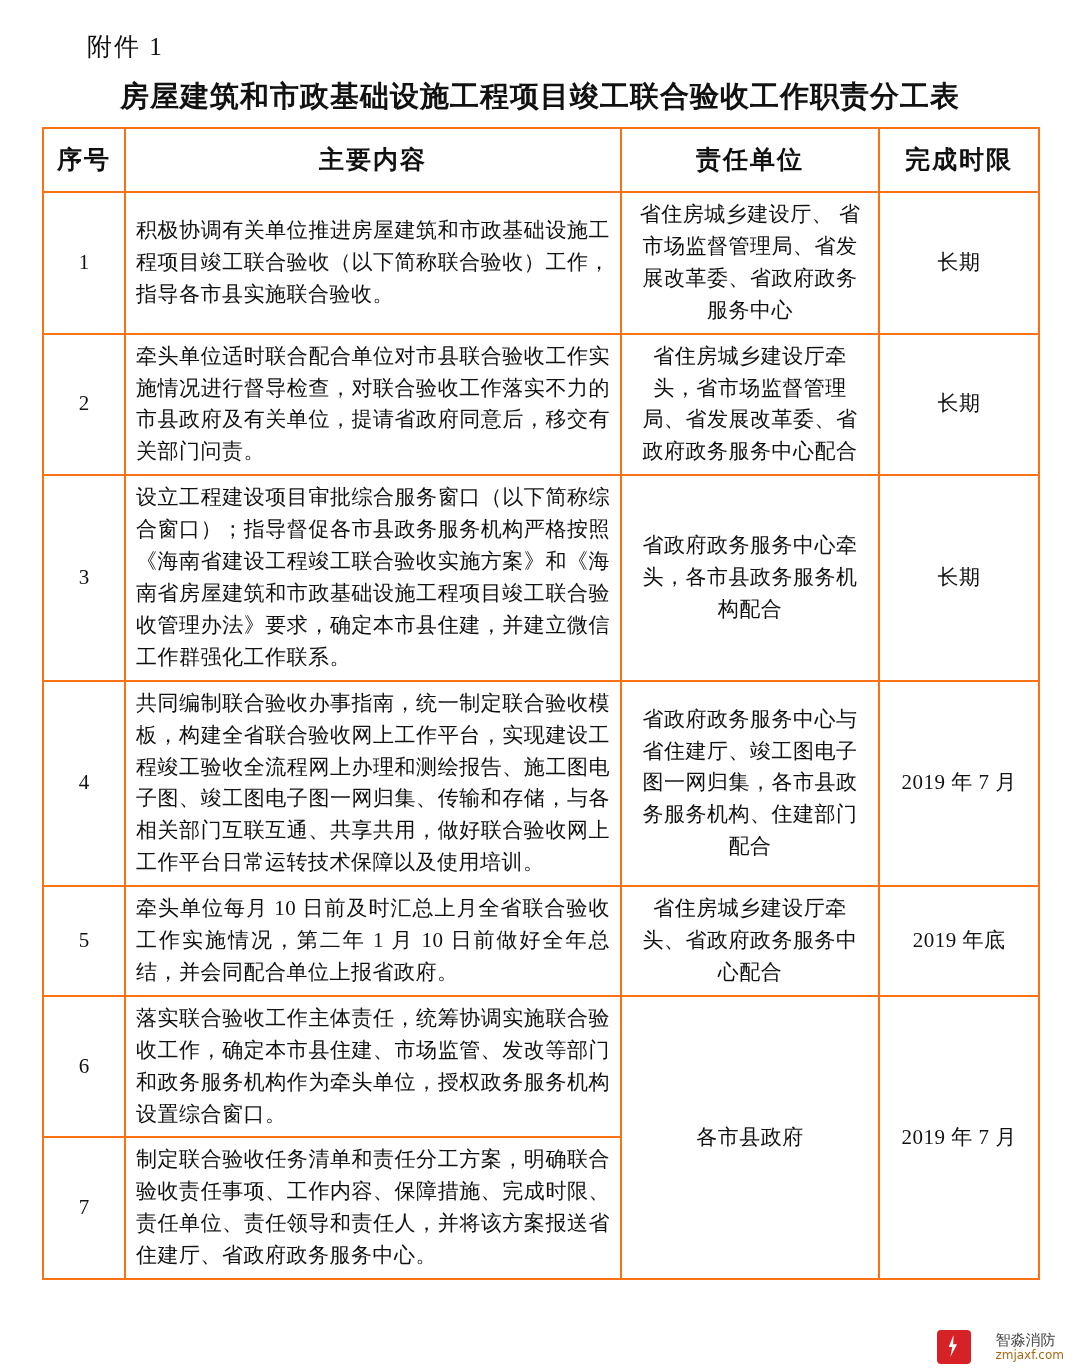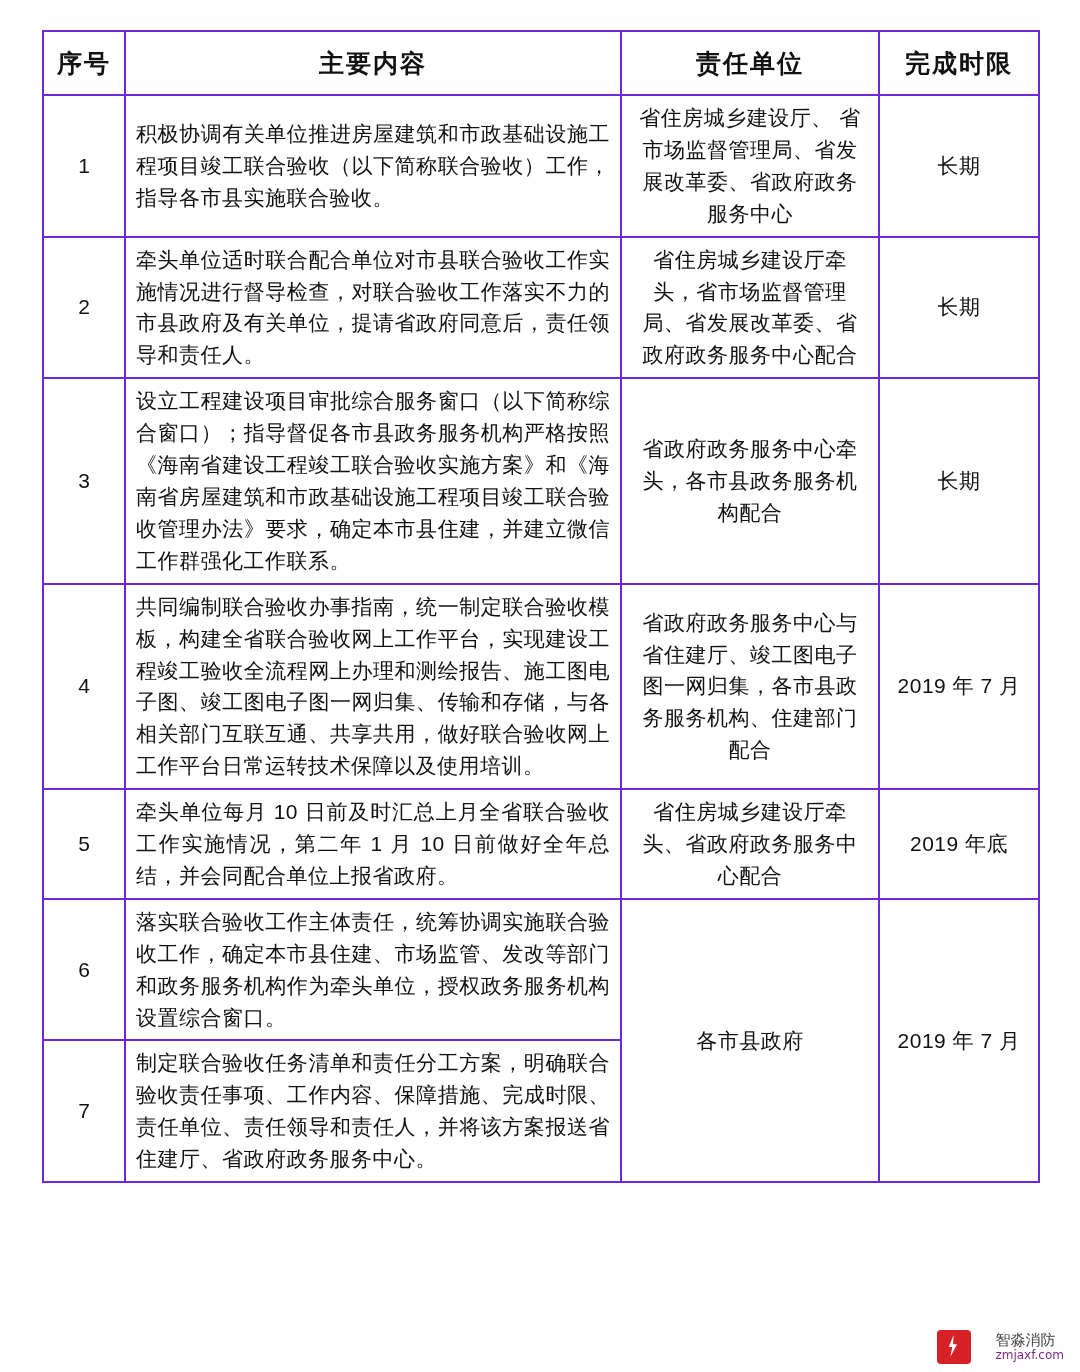--- a/index.html
+++ b/index.html
@@ -37,26 +37,26 @@
     margin: 4px 0 10px 0;
     font-family: "DejaVu Sans", "Liberation Sans", sans-serif;
   }
   table.main-table {
     border-collapse: collapse;
     width: 996px;
     margin: 0 auto;
     table-layout: fixed;
   }
   table.main-table td, table.main-table th {
-    border: 2px solid #6d28d9;
+    border: 2px solid #f97316;
     padding: 6px 10px;
     vertical-align: middle;
     font-size: 21px;
     line-height: 1.52;
-    font-family: Liberation Sans, sans-serif;
+    font-family: Liberation Serif, serif;
   }
   table.main-table th {
     text-align: center;
     font-weight: bold;
     font-size: 25px;
     padding: 12px 6px;
     letter-spacing: 2px;
   }
   col.c-no { width: 82px; }
   col.c-content { width: 496px; }
@@ -115,30 +115,32 @@
     flex-direction: column;
     line-height: 1.1;
   }
   .wm-main {
     font-size: 15px;
     color: #3a3a3a;
     font-family: "DejaVu Sans", "Liberation Sans", sans-serif;
   }
   .wm-sub {
     font-size: 12px;
-    color: #701a75;
+    color: #a16207;
     font-family: "DejaVu Sans", "Liberation Sans", sans-serif;
   }
 </style>
 </head>
 <body>
 
 <div class="page">
 
-
+  <div class="attachment-label">附件 1</div>
+
+  <div class="doc-title">房屋建筑和市政基础设施工程项目竣工联合验收工作职责分工表</div>
 
   <table class="main-table">
     <colgroup>
       <col class="c-no">
       <col class="c-content">
       <col class="c-unit">
       <col class="c-deadline">
     </colgroup>
     <thead>
       <tr>
@@ -150,21 +152,21 @@
     </thead>
     <tbody>
       <tr>
         <td class="cell-no">1</td>
         <td class="cell-content">积极协调有关单位推进房屋建筑和市政基础设施工程项目竣工联合验收（以下简称联合验收）工作，指导各市县实施联合验收。</td>
         <td class="cell-unit center">省住房城乡建设厅、 省市场监督管理局、省发展改革委、省政府政务服务中心</td>
         <td class="cell-deadline">长期</td>
       </tr>
       <tr>
         <td class="cell-no">2</td>
-        <td class="cell-content">牵头单位适时联合配合单位对市县联合验收工作实施情况进行督导检查，对联合验收工作落实不力的市县政府及有关单位，提请省政府同意后，责任领导和责任人。</td>
+        <td class="cell-content">牵头单位适时联合配合单位对市县联合验收工作实施情况进行督导检查，对联合验收工作落实不力的市县政府及有关单位，提请省政府同意后，移交有关部门问责。</td>
         <td class="cell-unit">省住房城乡建设厅牵头，省市场监督管理局、省发展改革委、省政府政务服务中心配合</td>
         <td class="cell-deadline">长期</td>
       </tr>
       <tr>
         <td class="cell-no">3</td>
         <td class="cell-content">设立工程建设项目审批综合服务窗口（以下简称综合窗口）；指导督促各市县政务服务机构严格按照《海南省建设工程竣工联合验收实施方案》和《海南省房屋建筑和市政基础设施工程项目竣工联合验收管理办法》要求，确定本市县住建，并建立微信工作群强化工作联系。</td>
         <td class="cell-unit">省政府政务服务中心牵头，各市县政务服务机构配合</td>
         <td class="cell-deadline">长期</td>
       </tr>
       <tr>

